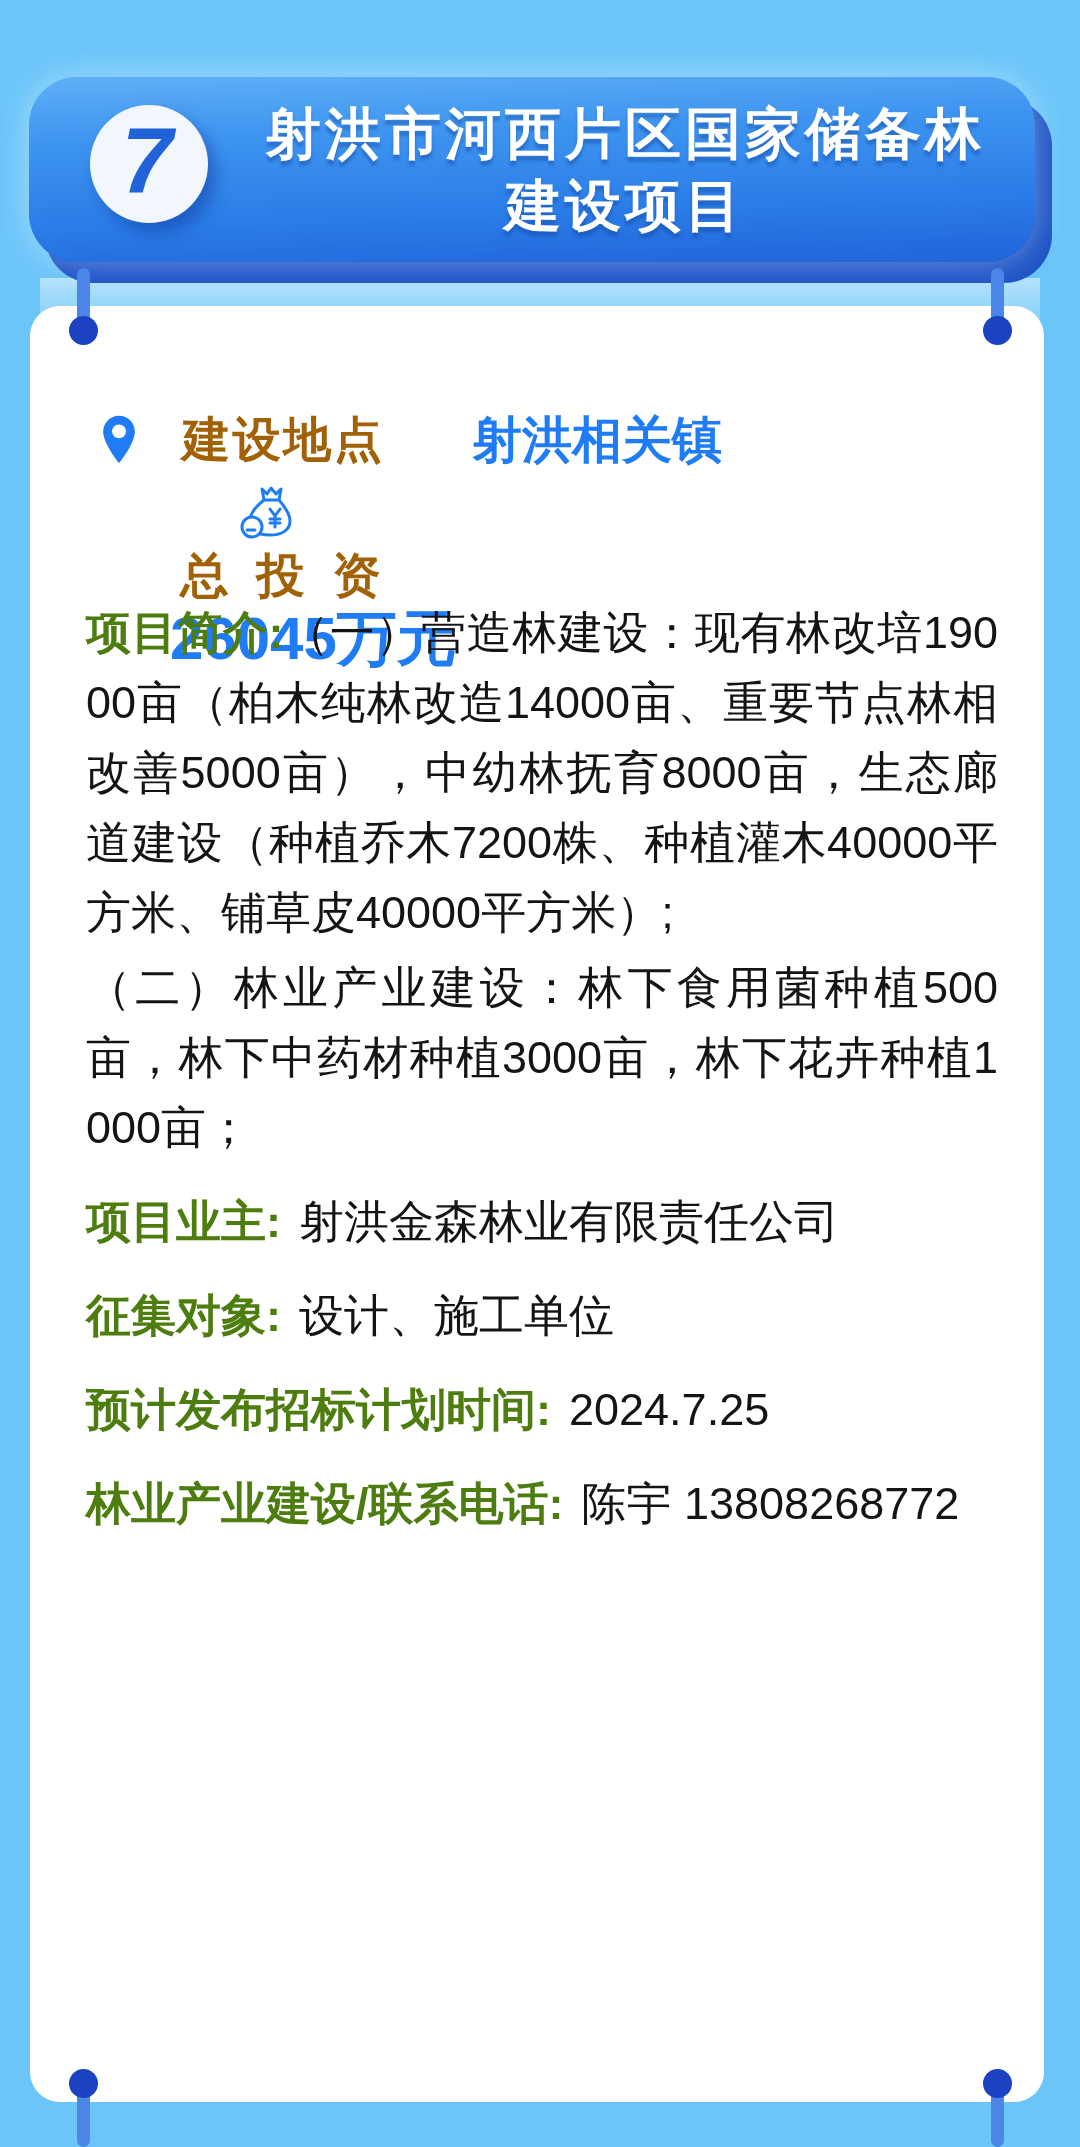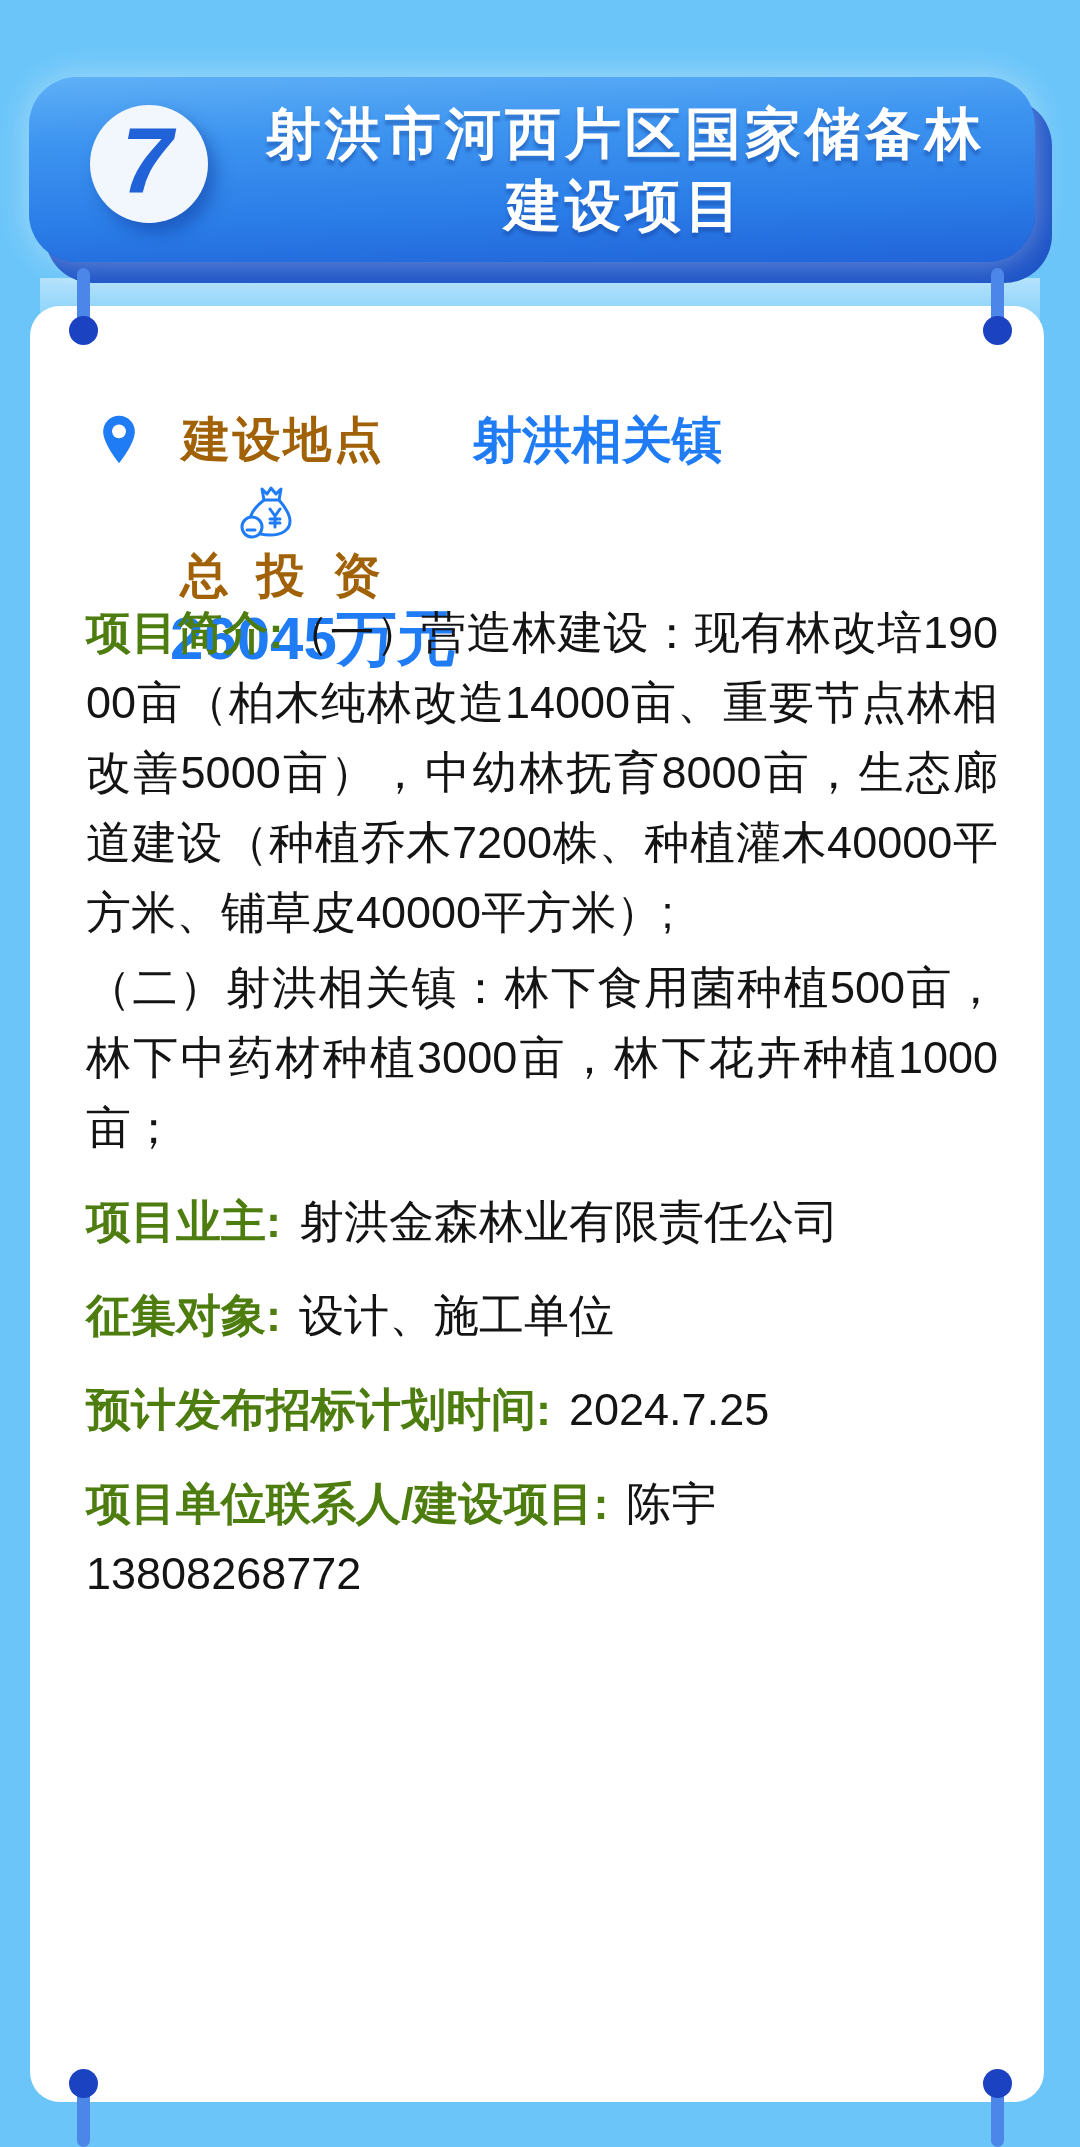--- a/index.html
+++ b/index.html
@@ -126,22 +126,22 @@
           <circle cx="16" cy="45" r="10" fill="#FFFFFF"></circle>
           <path d="M11 48 H19"></path>
         </svg>
       </span>
       <span class="info-label">总投资</span>
       <span class="info-value v2">26045万元</span>
     </div>
 
     <div class="content">
       <p class="para"><span class="blabel">项目简介:</span><span>（一）营造林建设：现有林改培19000亩（柏木纯林改造14000亩、重要节点林相改善5000亩），中幼林抚育8000亩，生态廊道建设（种植乔木7200株、种植灌木40000平方米、铺草皮40000平方米）;</span></p>
-      <p class="para">（二）射洪相关镇：林下食用菌种植500亩，林下中药材种植3000亩，林下花卉种植1000亩；</p>
+      <p class="para">（二）林业产业建设：林下食用菌种植500亩，林下中药材种植3000亩，林下花卉种植1000亩；</p>
 
       <p class="field"><span class="blabel">项目业主:</span><span class="fval">射洪金森林业有限责任公司</span></p>
       <p class="field"><span class="blabel">征集对象:</span><span class="fval">设计、施工单位</span></p>
       <p class="field"><span class="blabel">预计发布招标计划时间:</span><span class="fval">2024.7.25</span></p>
-      <p class="field"><span class="blabel">项目单位联系人/建设项目:</span><span class="fval">陈宇 13808268772</span></p>
+      <p class="field"><span class="blabel">林业产业建设/联系电话:</span><span class="fval">陈宇 13808268772</span></p>
     </div>
 
   </div>
 </div>
 
 </body></html>

